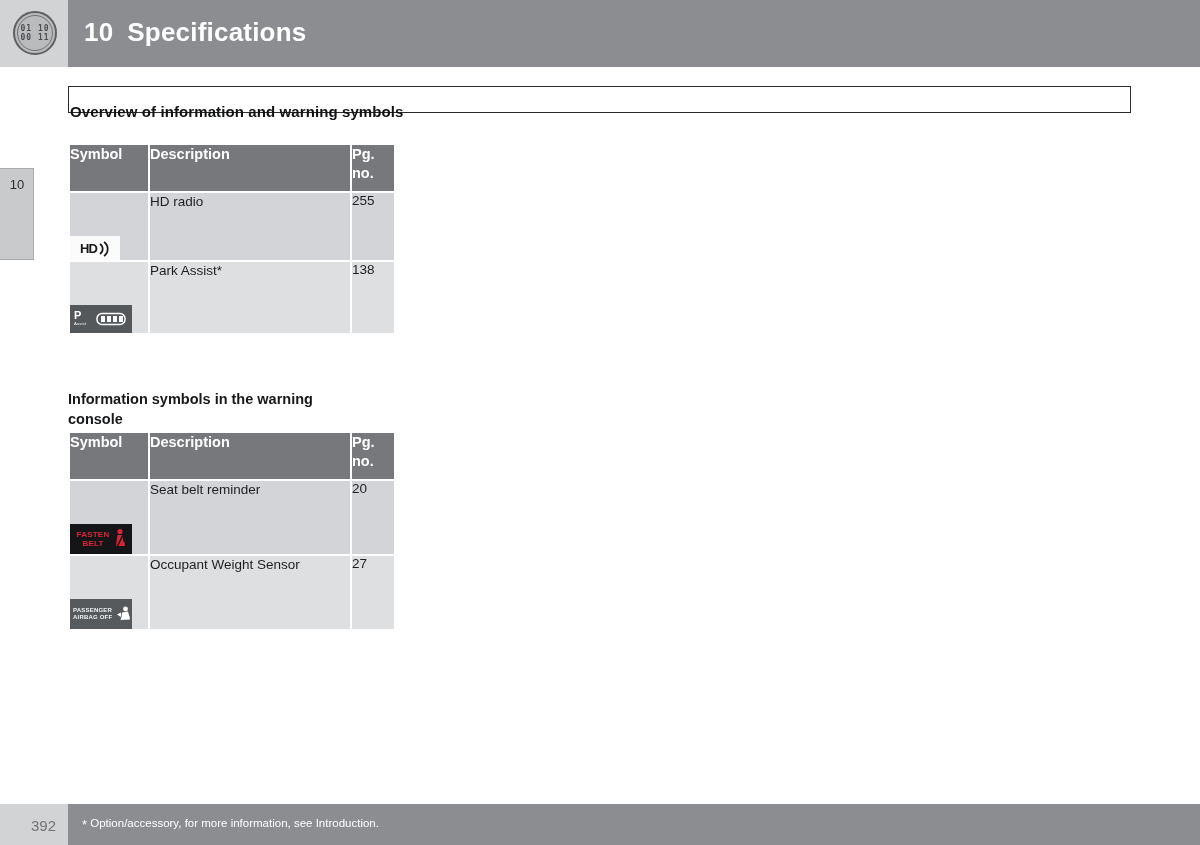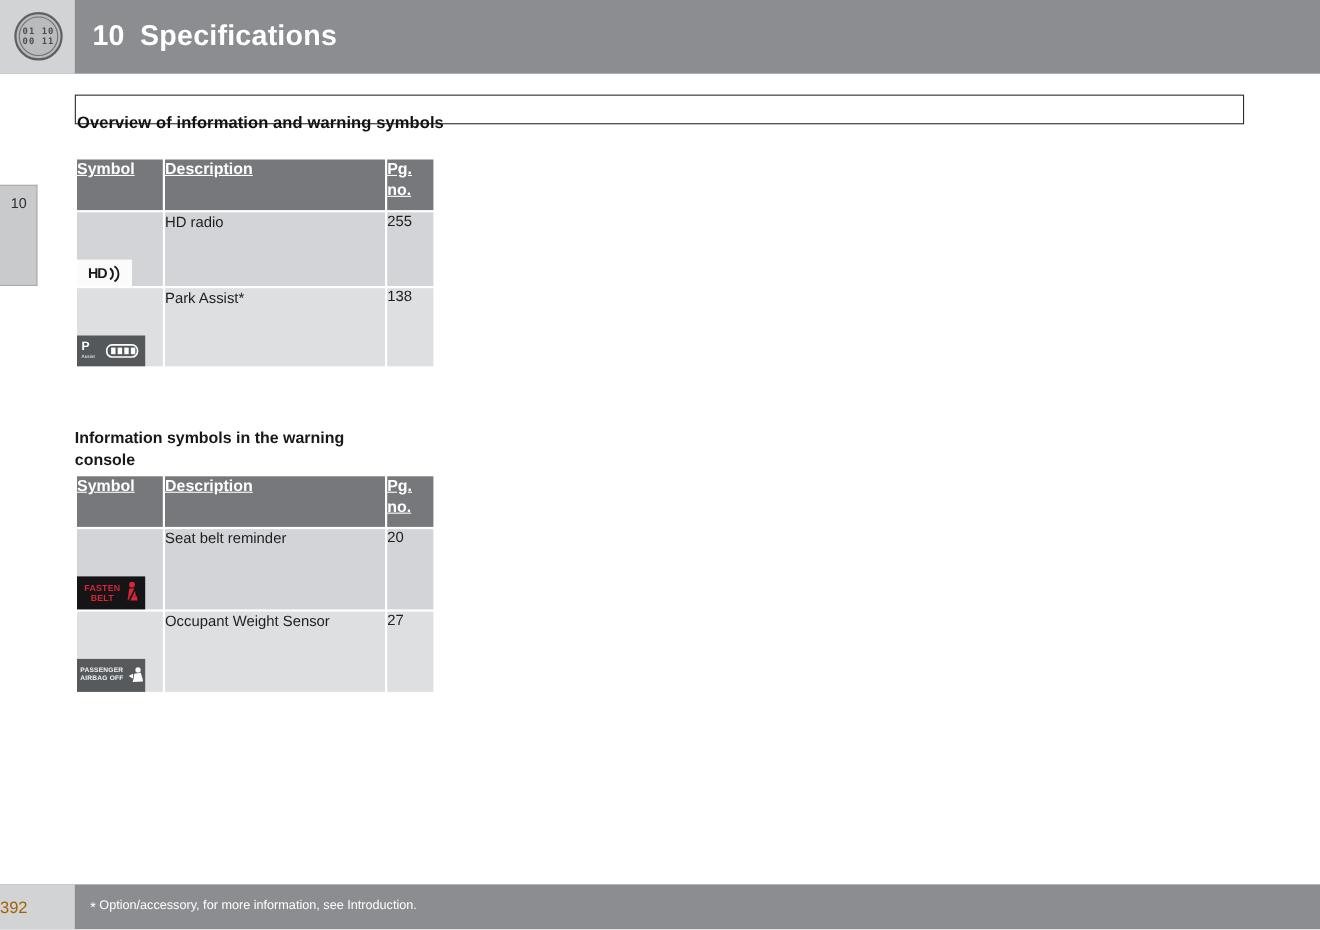--- a/index.html
+++ b/index.html
@@ -134,21 +134,20 @@
   .th-cell {
     background: #76787b;
     color: #ffffff;
     font-size: 14.5px;
     font-weight: bold;
     padding: 8px 0 8px 9px;
     text-align: left;
     height: 46px;
     box-sizing: border-box;
     line-height: 19px;
-    text-decoration: underline;
   }
   .th-pg { padding-left: 8px; }
 
   .td-symbol {
     background: #dedfe1;
     padding: 7px 0 7px 9px;
   }
   .td-desc {
     background: #dedfe1;
     font-size: 13.5px;
@@ -295,23 +294,23 @@
     position: absolute;
     left: 0; bottom: 0;
     width: 68px;
     height: 41px;
     background: #d2d3d5;
   }
   .footer-page-num {
     position: absolute;
     left: 0; bottom: 11px;
     width: 56px;
-    text-align: left;
+    text-align: right;
     font-size: 15px;
-    color: #a16207;
+    color: #737373;
   }
   .footer-note {
     position: absolute;
     left: 82px;
     bottom: 13px;
     font-size: 11.5px;
     color: #ffffff;
   }
   .footer-note .star { font-size: 13px; vertical-align: top; }
   sup.tm { font-size: 0.68em; vertical-align: super; }

